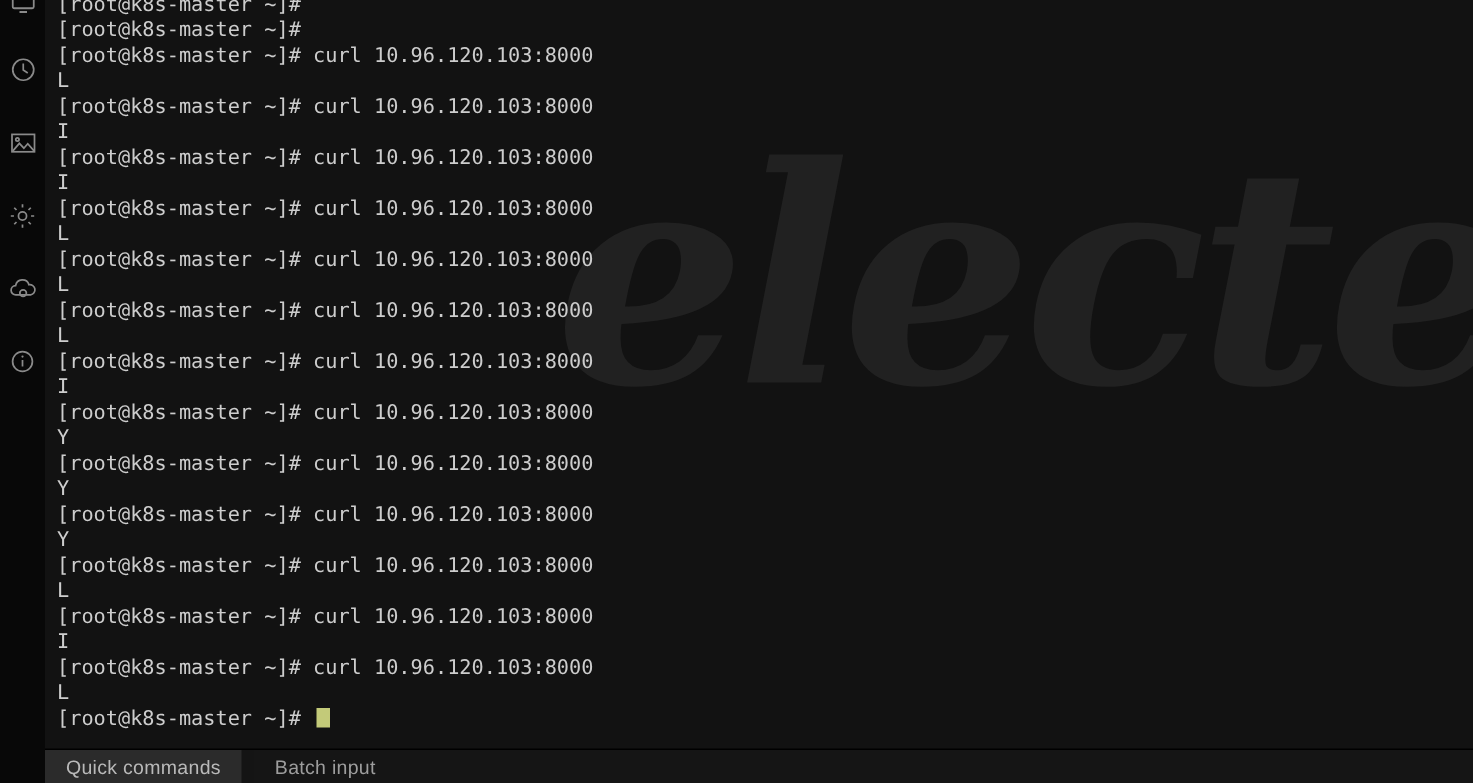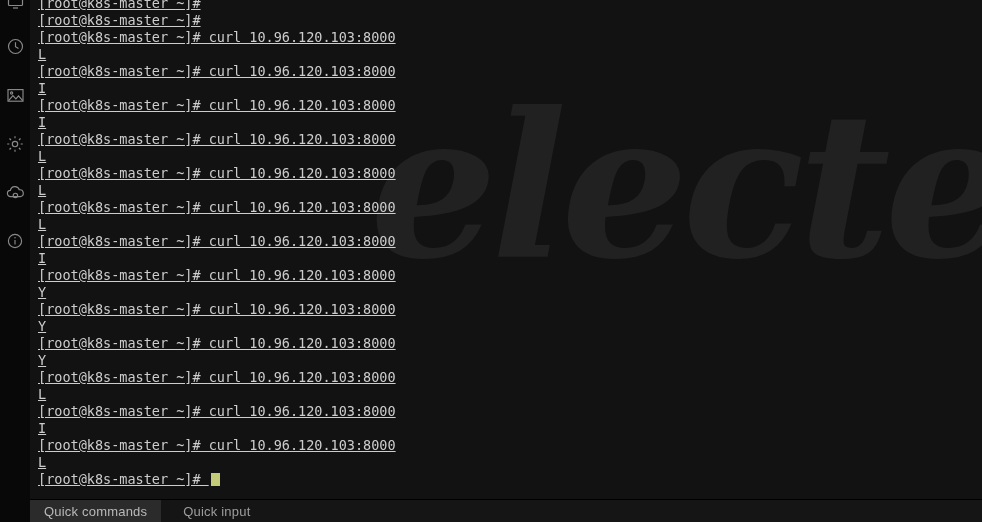--- a/index.html
+++ b/index.html
@@ -53,21 +53,20 @@
 
   #term-lines {
     position:absolute; left:0; top:0; right:0; bottom:0;
     padding:0 0 0 8px;
     font-family:"DejaVu Sans Mono", monospace;
     font-size:13.5px;
     line-height:17px;
     color:#cdcdcd;
     white-space:pre;
     z-index:1;
-    text-decoration:underline;
   }
   #term-lines .line { height:17px; }
   #term-lines .line:first-child { margin-top:-5px; }
   .cursor {
     display:inline-block;
     width:9px; height:13px;
     background:#c3ca79;
     vertical-align:-2px;
     margin-left:2px;
   }
@@ -167,17 +166,17 @@
 
   </div>
 
   <div id="terminal-pane">
     <div id="bg-watermark">electerm</div>
     <div id="term-lines"><div class="line">[root@k8s-master ~]#</div><div class="line">[root@k8s-master ~]#</div><div class="line">[root@k8s-master ~]# curl 10.96.120.103:8000</div><div class="line">L</div><div class="line">[root@k8s-master ~]# curl 10.96.120.103:8000</div><div class="line">I</div><div class="line">[root@k8s-master ~]# curl 10.96.120.103:8000</div><div class="line">I</div><div class="line">[root@k8s-master ~]# curl 10.96.120.103:8000</div><div class="line">L</div><div class="line">[root@k8s-master ~]# curl 10.96.120.103:8000</div><div class="line">L</div><div class="line">[root@k8s-master ~]# curl 10.96.120.103:8000</div><div class="line">L</div><div class="line">[root@k8s-master ~]# curl 10.96.120.103:8000</div><div class="line">I</div><div class="line">[root@k8s-master ~]# curl 10.96.120.103:8000</div><div class="line">Y</div><div class="line">[root@k8s-master ~]# curl 10.96.120.103:8000</div><div class="line">Y</div><div class="line">[root@k8s-master ~]# curl 10.96.120.103:8000</div><div class="line">Y</div><div class="line">[root@k8s-master ~]# curl 10.96.120.103:8000</div><div class="line">L</div><div class="line">[root@k8s-master ~]# curl 10.96.120.103:8000</div><div class="line">I</div><div class="line">[root@k8s-master ~]# curl 10.96.120.103:8000</div><div class="line">L</div><div class="line">[root@k8s-master ~]# <span class="cursor"></span></div></div>
   </div>
 
   <div id="bottom-bar">
       <div class="tab active">Quick commands</div>
-      <div class="tab inactive">Quick input</div>
+      <div class="tab inactive">Batch input</div>
     </div>
 
 
 </div>
 
 </body></html>

